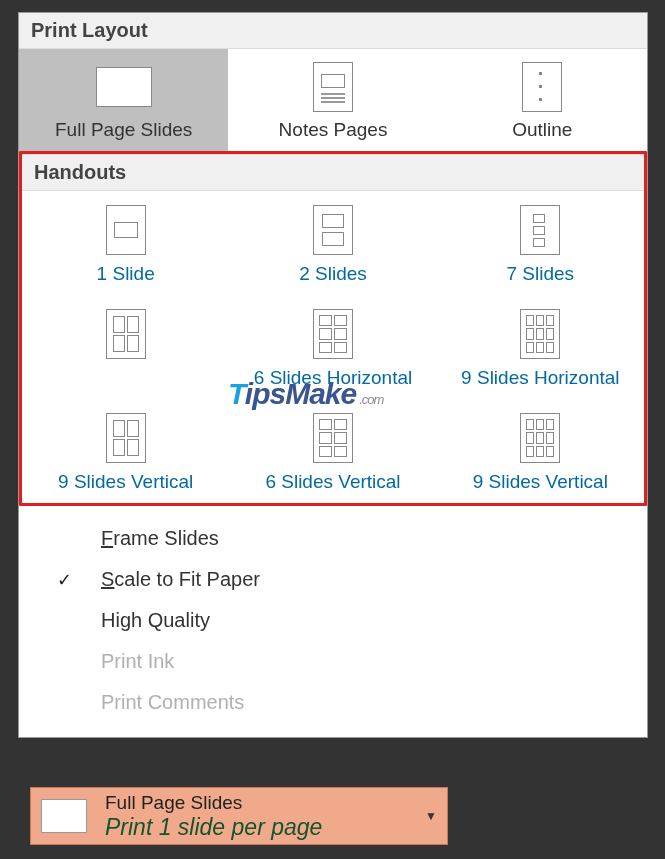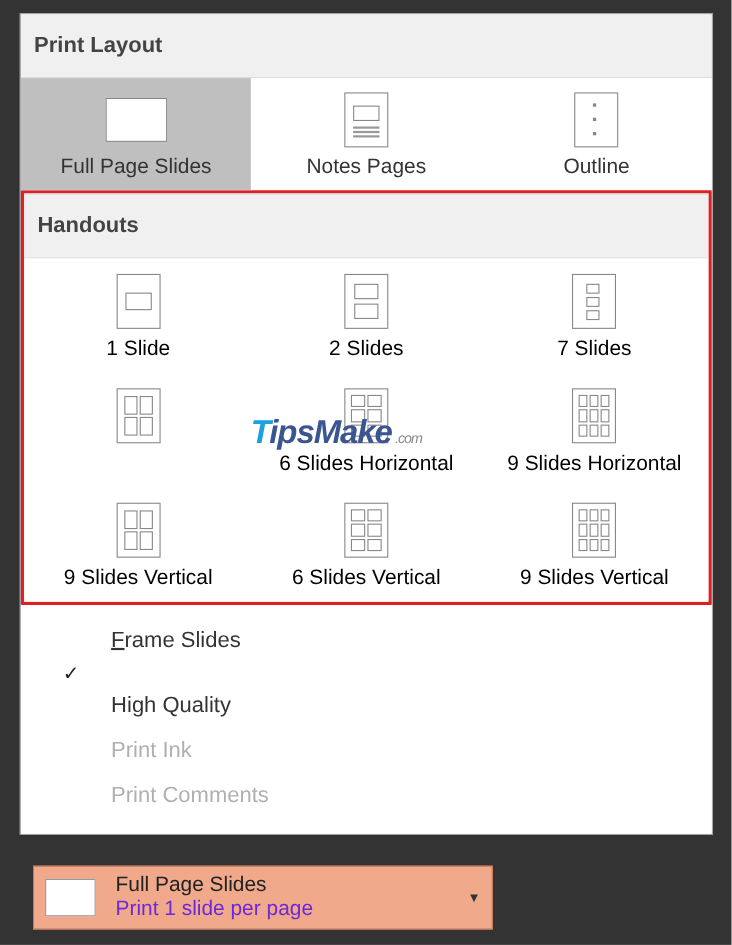--- a/index.html
+++ b/index.html
@@ -17,21 +17,21 @@
     .panel {
       background: #fff;
       border: 1px solid #999;
       position: absolute;
       left: 18px;
       top: 12px;
       width: 630px;
     }
     .section-header {
       background: #f0f0f0;
-      padding: 17px 12px;
+      padding: 6px 12px;
       font-size: 20px;
       font-weight: 600;
       color: #444;
       border-bottom: 1px solid #ddd;
     }
     .layout-row {
       display: flex;
       background: #fff;
     }
     .layout-item {
@@ -95,21 +95,21 @@
     }
     .handout-item .icon-wrap {
       display: flex;
       justify-content: center;
       margin-bottom: 8px;
       height: 50px;
       align-items: center;
     }
     .handout-label {
       font-size: 19px;
-      color: #000000;
+      color: #0369a1;
       white-space: nowrap;
     }
     .options-list {
       padding: 12px 0 14px 0;
       background: #fff;
     }
     .option-row {
       display: flex;
       align-items: center;
       padding: 9px 12px 9px 40px;
@@ -157,22 +157,23 @@
     }
     .dropdown-bar .dd-text {
       flex: 1;
       line-height: 1.15;
     }
     .dropdown-bar .dd-title {
       font-size: 19px;
       color: #222;
     }
     .dropdown-bar .dd-sub {
-      font-size: 19px;
-      color: #6d28d9;
+      font-size: 23px;
+      color: #14532d;
+      font-style: italic;
     }
     .dropdown-bar .caret {
       font-size: 12px;
       color: #333;
       margin-left: 8px;
     }
     .watermark {
       position: absolute;
       top: 377px;
       left: 228px;
@@ -419,20 +420,21 @@
 
     </div>
   </div>
 
   <div class="options-list">
     <div class="option-row">
       <span class="opt-text"><span class="u">F</span><span>rame Slides</span></span>
     </div>
     <div class="option-row">
       <span class="check">✓</span>
+      <span class="opt-text"><span class="u">S</span><span>cale to Fit Paper</span></span>
     </div>
     <div class="option-row">
       <span class="opt-text"><span>High Quality</span></span>
     </div>
     <div class="option-row disabled">
       <span class="opt-text"><span>Print Ink</span></span>
     </div>
     <div class="option-row disabled">
       <span class="opt-text"><span>Print Comments</span></span>
     </div>

